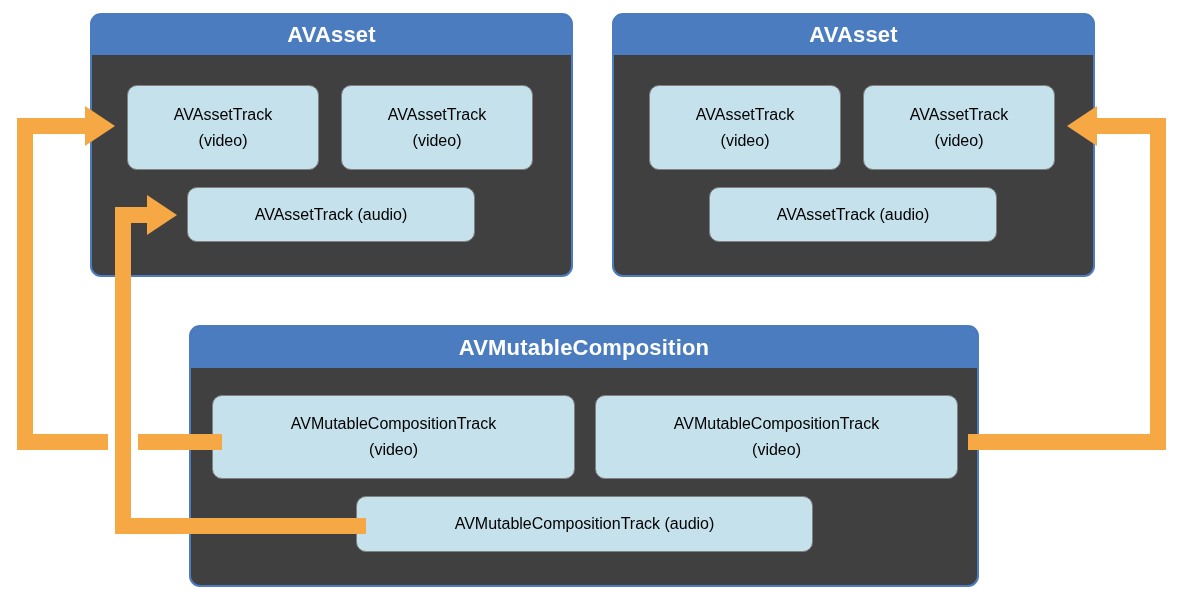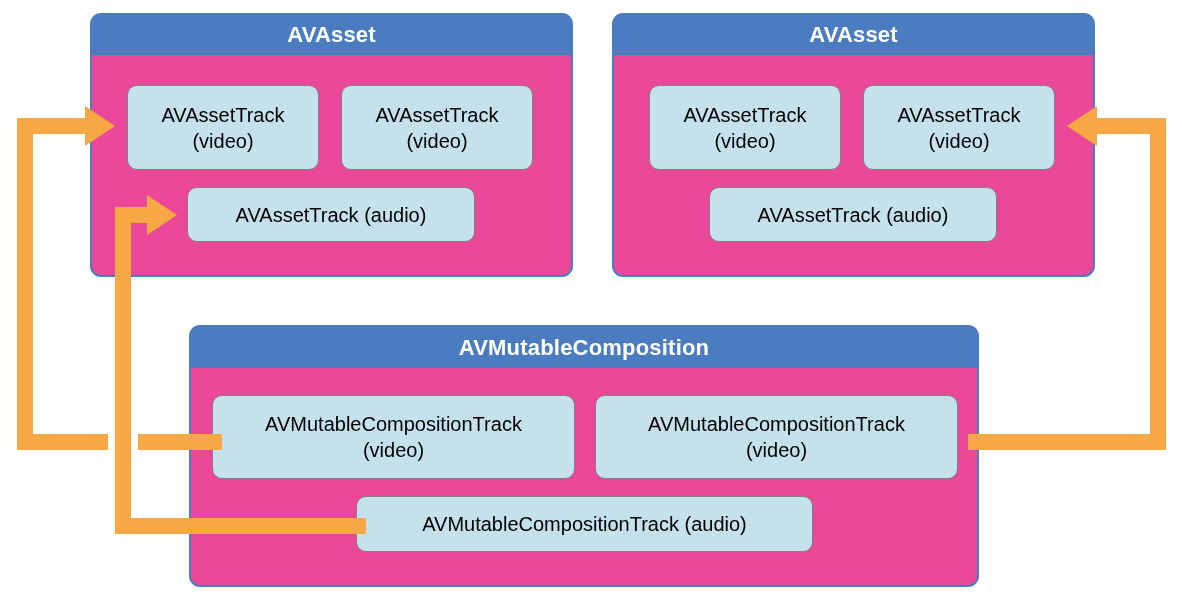--- a/index.html
+++ b/index.html
@@ -9,21 +9,21 @@
     height: 600px;
     background: #ffffff;
     font-family: "Liberation Sans", sans-serif;
     overflow: hidden;
   }
   .panel {
     position: absolute;
     box-sizing: border-box;
     border: 2.5px solid var(--box-border-blue, #4A7CBF);
     border-radius: 11px;
-    background: #ec4899;
+    background: #404040;
   }
   .panel-header {
     height: 40px;
     background: var(--header-blue, #4A7CBF);
     border-radius: 8px 8px 0 0;
     color: var(--title-white, #ffffff);
     font-weight: bold;
     font-size: 22px;
     display: flex;
     align-items: center;
@@ -35,21 +35,21 @@
     box-sizing: border-box;
     background: var(--track-fill, #C4E1EC);
     border: 1.5px solid var(--track-border, #808080);
     border-radius: 10px;
     display: flex;
     flex-direction: column;
     align-items: center;
     justify-content: center;
     text-align: center;
     color: var(--text-dark, #000000);
-    font-size: 20px;
+    font-size: 16px;
     line-height: 26px;
   }
   .arrows {
     position: absolute;
     left: 0; top: 0;
     width: 1182px;
     height: 600px;
     z-index: 5;
     pointer-events: none;
   }

